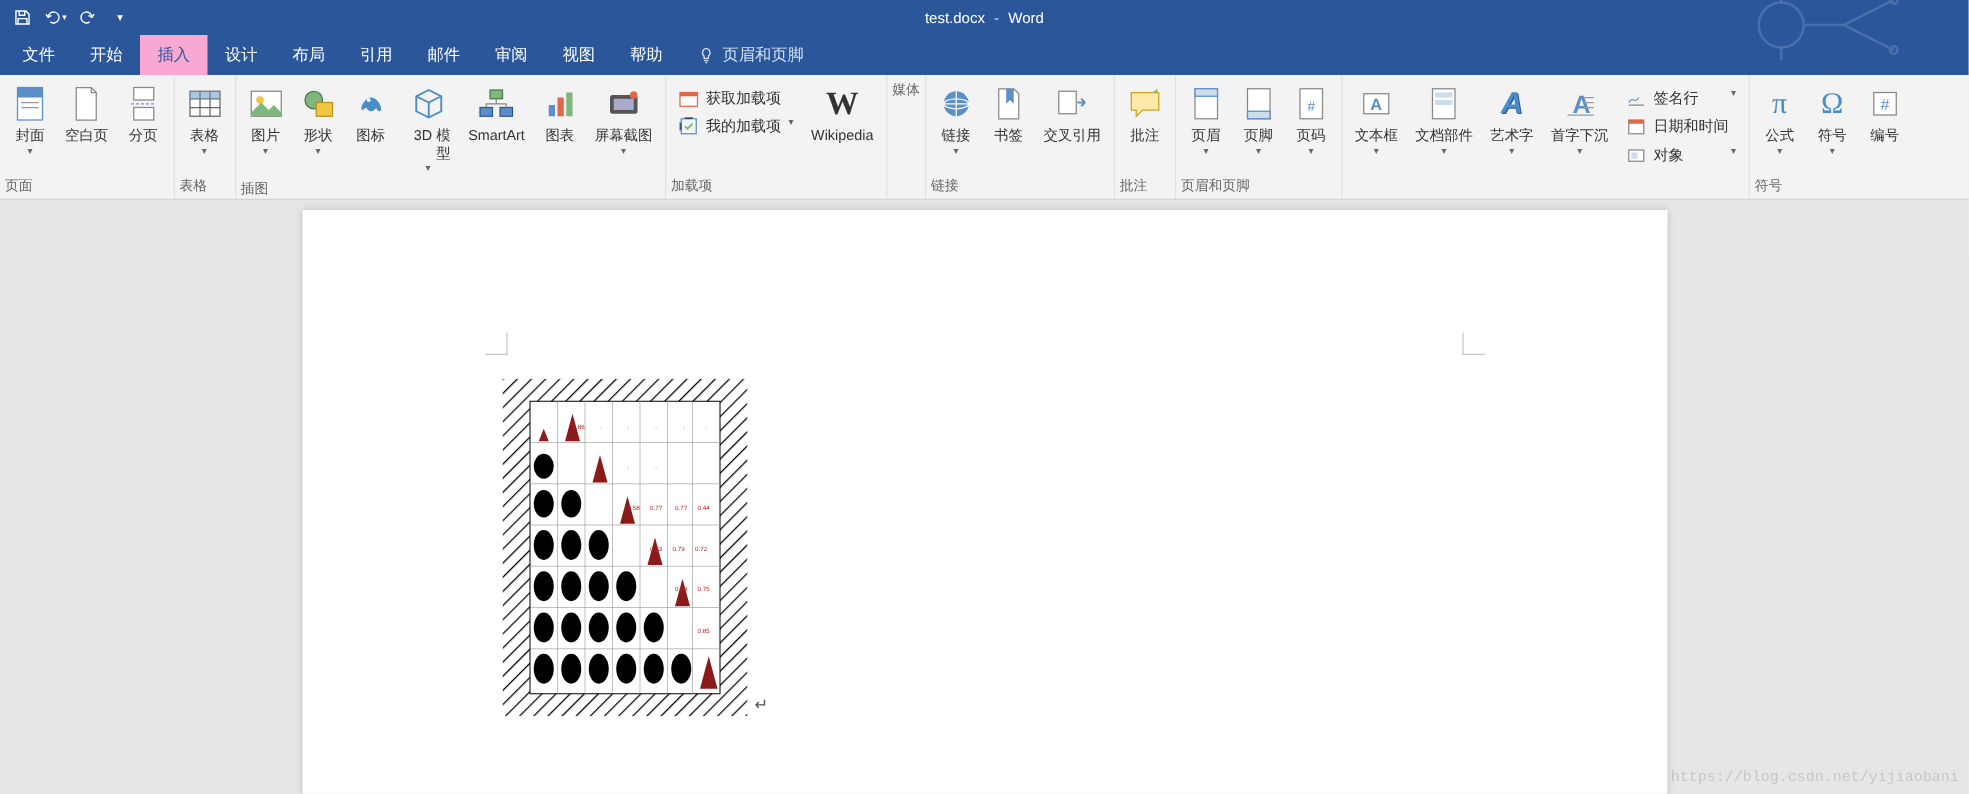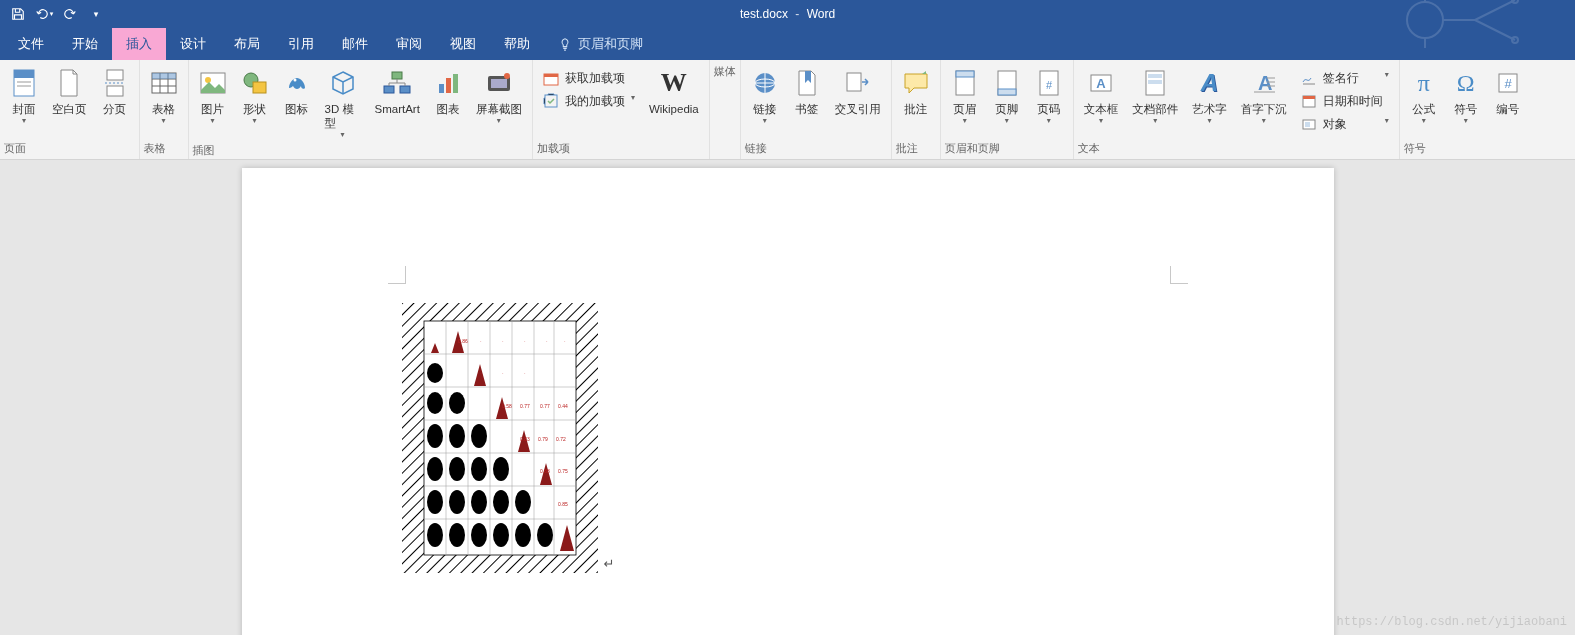--- a/index.html
+++ b/index.html
@@ -16,21 +16,21 @@
 .menu-tab { color: #fff; font-size: 13px; padding: 0 14px; display: flex; align-items: center; cursor: pointer; }
 .menu-tab.active { background: #f9a8d4; color: #2b579a; }
 .tell-me { display: flex; align-items: center; color: #cfe0f5; font-size: 13px; padding-left: 14px; gap: 6px; }
 
 .ribbon { background: #f3f3f3; height: 100px; border-bottom: 1px solid #d4d4d4; display: flex; }
 .group { border-right: 1px solid #e1e1e1; padding: 2px 4px 0 4px; display: flex; flex-direction: column; }
 .group-items { flex: 1; display: flex; align-items: flex-start; padding-top: 2px; gap: 2px; }
 .group-label { font-size: 11px; color: #666; padding: 2px 0 3px; }
 .rbtn { display: flex; flex-direction: column; align-items: center; justify-content: flex-start; padding: 2px 6px; min-width: 40px; cursor: pointer; border-radius: 2px; }
 .rbtn .ico { height: 34px; display: flex; align-items: center; justify-content: center; }
-.rbtn .lbl { font-size: 11.5px; color: #333; text-align: left; line-height: 14px; margin-top: 2px; white-space: nowrap; }
+.rbtn .lbl { font-size: 11.5px; color: #333; text-align: right; line-height: 14px; margin-top: 2px; white-space: nowrap; }
 .rbtn .lbl.two { white-space: normal; max-width: 36px; }
 .dd-caret { font-size: 8px; color: #666; margin-top: 0; }
 .vstack { display: flex; flex-direction: column; gap: 2px; padding-top: 4px; }
 .hbtn { display: flex; align-items: flex-start; gap: 6px; font-size: 12px; color: #333; padding: 2px 6px; cursor: pointer; border-radius: 2px; min-width: 100px; }
 .hbtn .sico { width: 16px; height: 16px; display: flex; align-items: center; justify-content: center; flex-shrink: 0; }
 .small-caret { font-size: 8px; color: #666; margin-left: auto; }
 
 .canvas-area { position: absolute; top: 160px; left: 0; right: 0; bottom: 0; background: #e6e6e6; overflow: hidden; display: flex; justify-content: center; }
 .page { width: 1092px; background: #fff; margin-top: 8px; box-shadow: 0 0 6px rgba(0,0,0,0.2); position: relative; height: 600px; }
 .margin-mark { position: absolute; width: 18px; height: 18px; border-color: #c0c0c0; }
@@ -435,21 +435,20 @@
               <svg width="16" height="16">
                 <rect x="2" y="4" width="12" height="9" fill="#fff" stroke="#888"></rect>
                 <rect x="4" y="6" width="5" height="5" fill="#cde"></rect>
               </svg>
             </span>
           <span>对象</span>
             <span class="small-caret">▾</span>
         </div>
       </div>
     </div>
-    <div class="group-label">文本</div>
   </div>
 
   <div class="group" style="border-right:none">
     <div class="group-items">
       <div class="rbtn">
         <div class="ico">
             <span style="font-size:24px;color:#4a8cc7;font-family:Georgia">π</span>
           </div>
         <div class="lbl">公式</div>
           <div class="dd-caret">▾</div>

